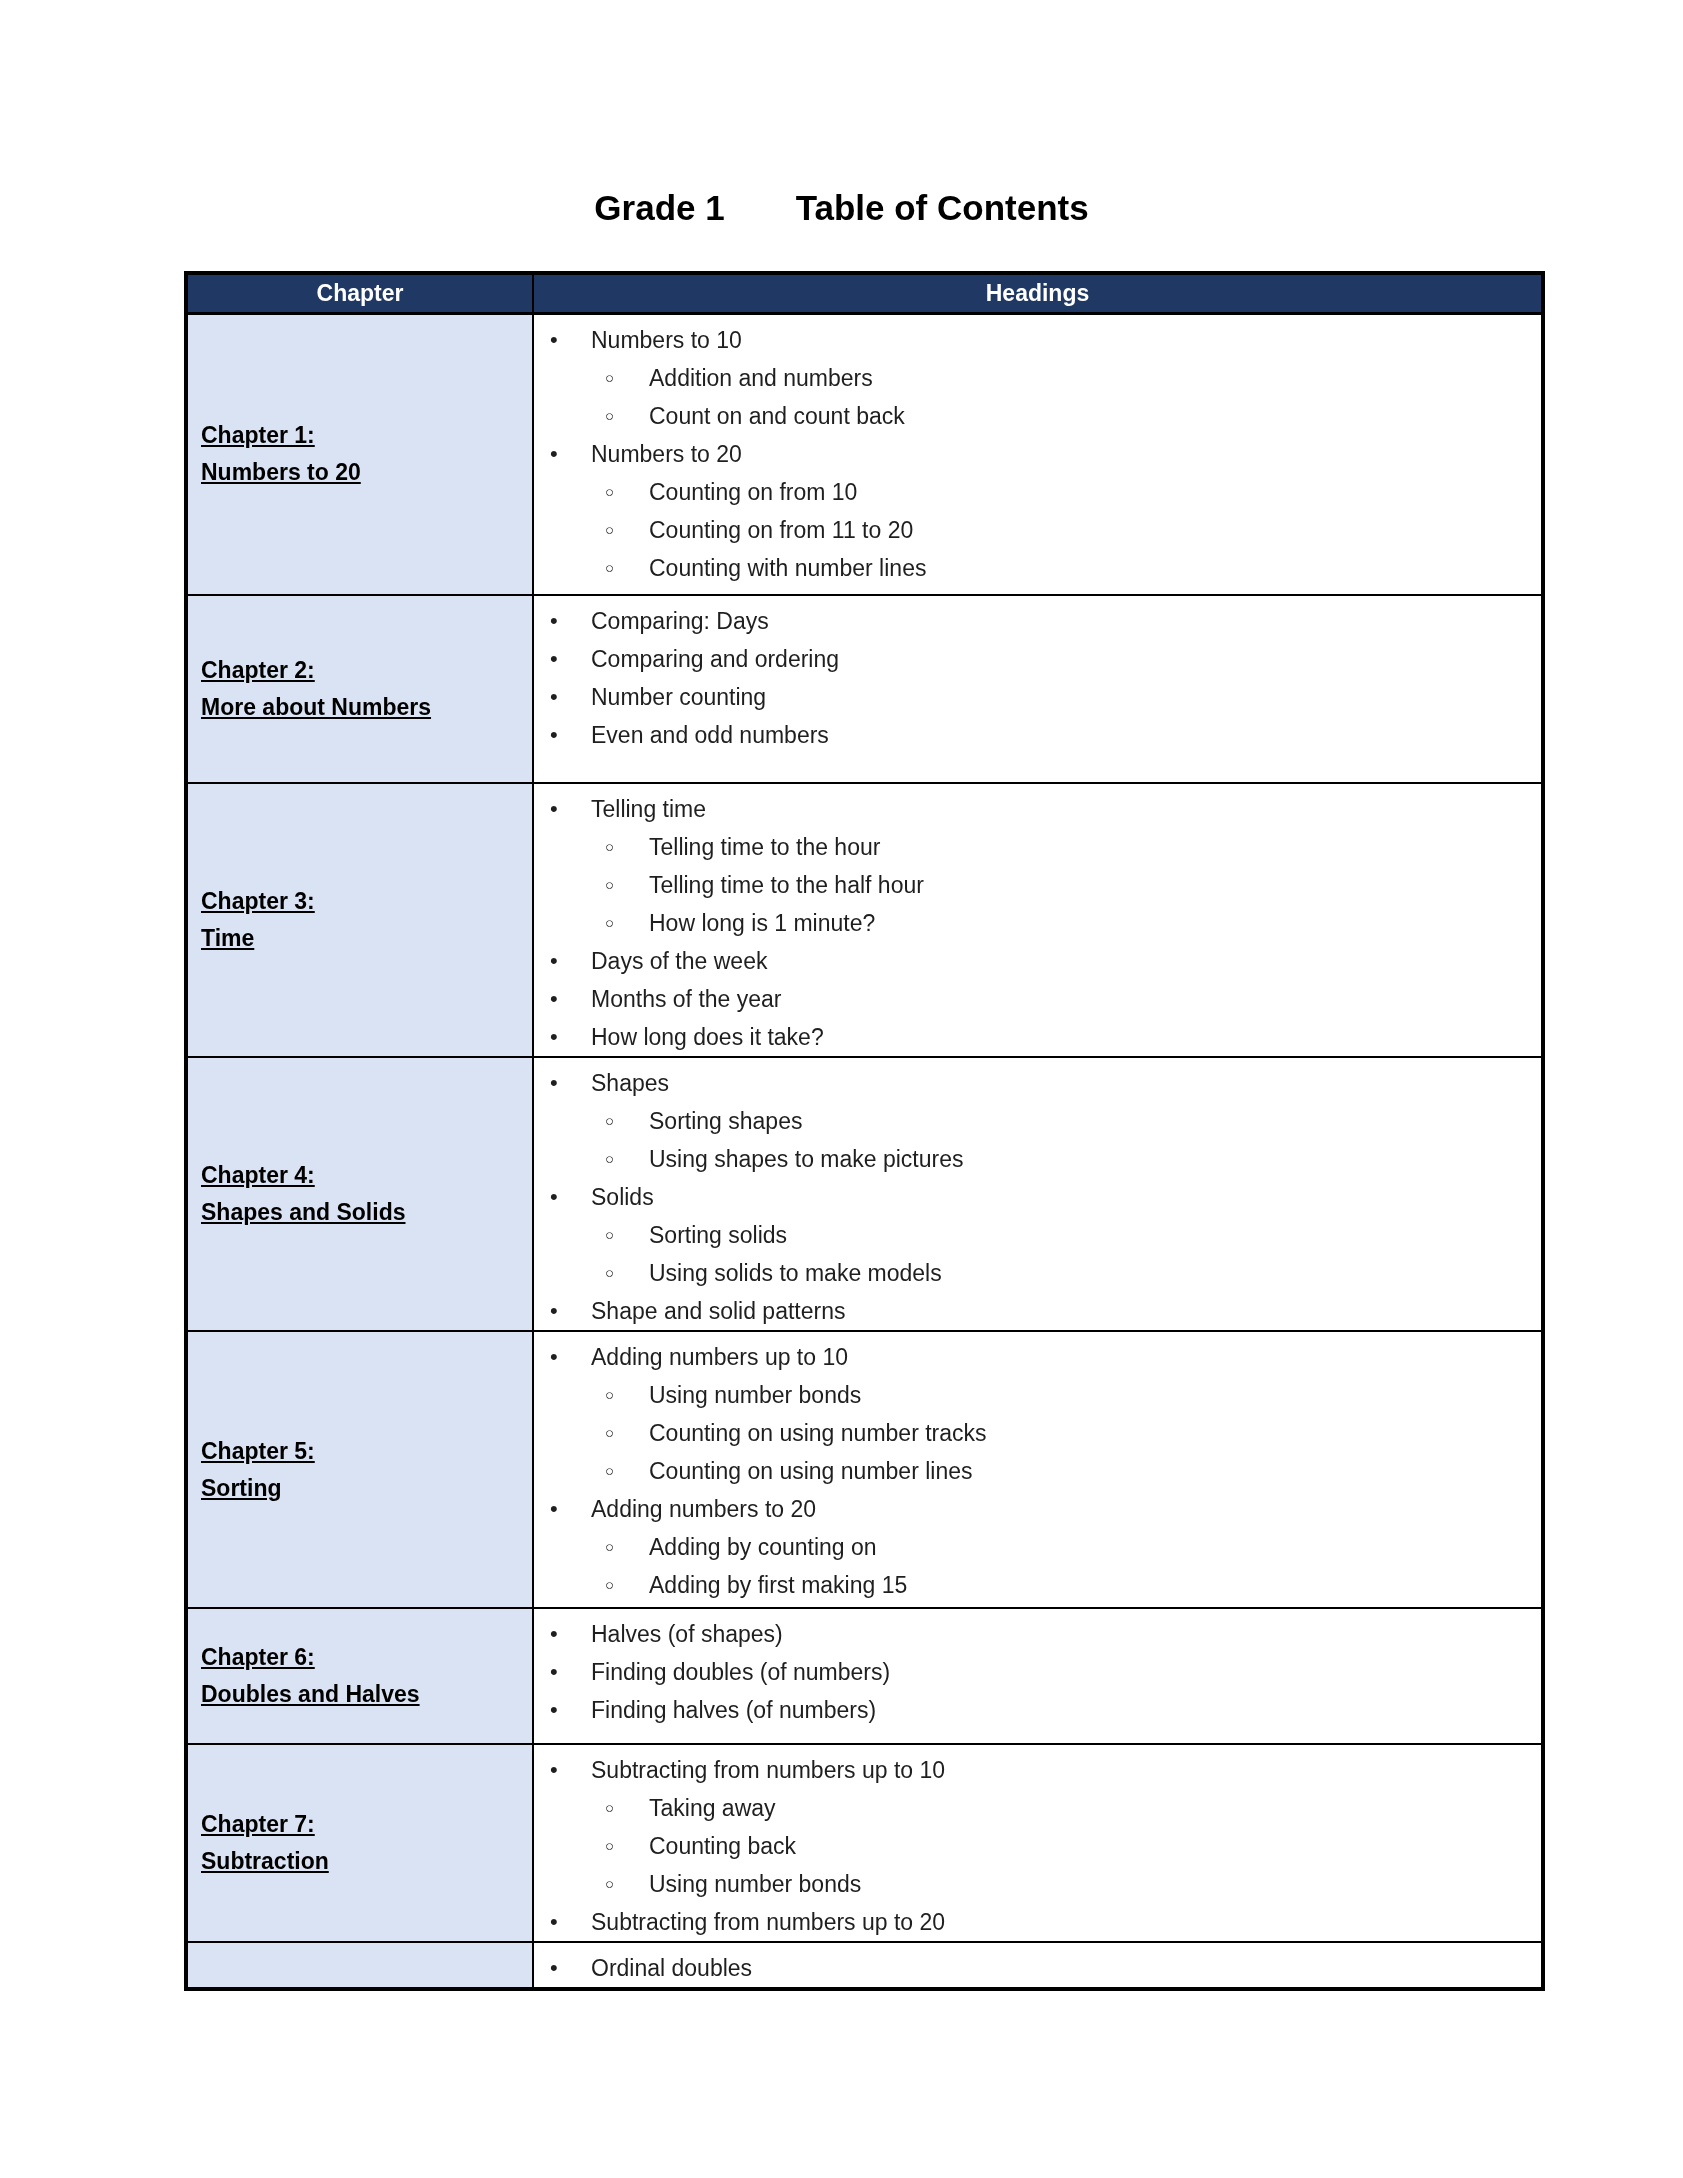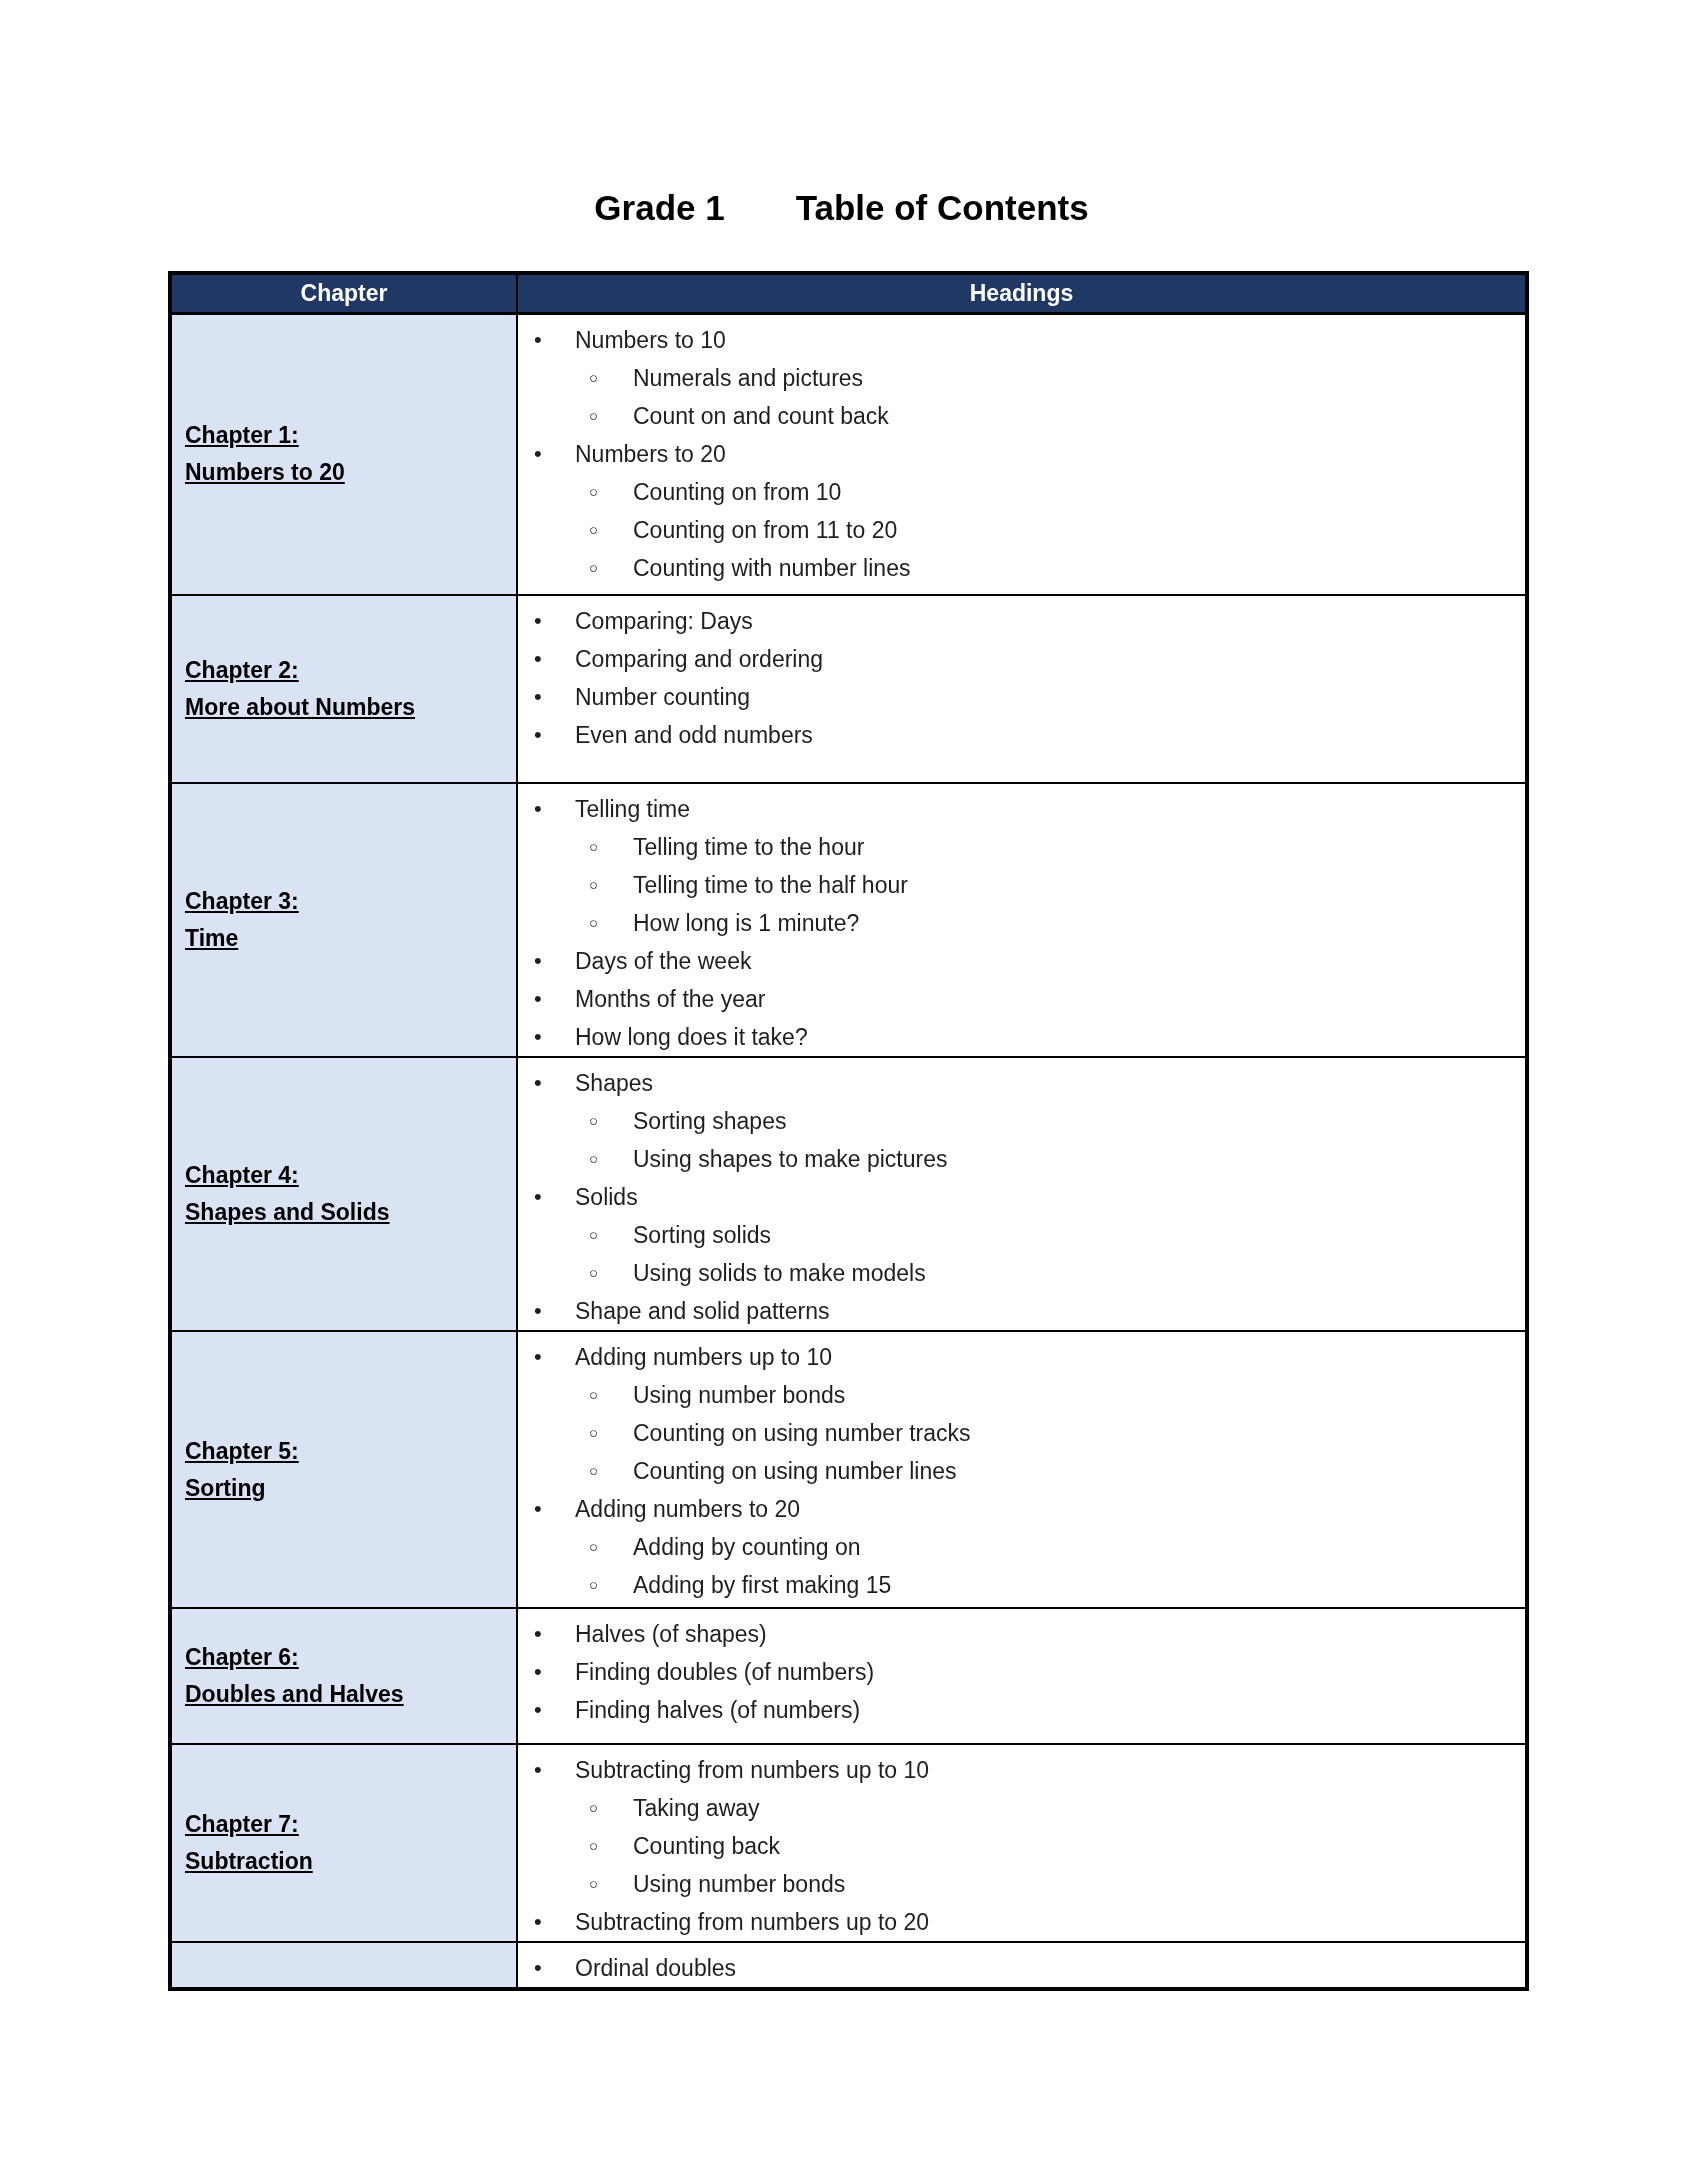--- a/index.html
+++ b/index.html
@@ -25,21 +25,21 @@
     text-align: center;
     font-size: 35px;
     font-weight: bold;
     color: #000;
     white-space: nowrap;
   }
   .title-gap { display: inline-block; width: 71px; }
 
   table.toc {
     position: absolute;
-    left: 168px; top: 271px;
+    left: 184px; top: 271px;
     border-collapse: collapse;
     table-layout: fixed;
     border: 4px solid var(--border);
   }
   col.c-chapter { width: 347px; }
   col.c-headings { width: 1010px; }
 
   th, td { border: 2px solid var(--border); }
 
   thead th {
@@ -108,21 +108,21 @@
     </tr>
   </thead>
   <tbody>
       <tr class="r0">
         <td class="chapter-cell">
           <div class="ch-line">Chapter 1:</div>
           <div class="ch-line">Numbers to 20</div>
         </td>
         <td class="headings-cell">
           <div class="item l1"><span class="bullet">•</span><span>Numbers to 10</span></div>
-          <div class="item l2"><span class="bullet">○</span><span>Numerals and pictures</span></div>
+          <div class="item l2"><span class="bullet">○</span><span>Addition and numbers</span></div>
           <div class="item l2"><span class="bullet">○</span><span>Count on and count back</span></div>
           <div class="item l1"><span class="bullet">•</span><span>Numbers to 20</span></div>
           <div class="item l2"><span class="bullet">○</span><span>Counting on from 10</span></div>
           <div class="item l2"><span class="bullet">○</span><span>Counting on from 11 to 20</span></div>
           <div class="item l2"><span class="bullet">○</span><span>Counting with number lines</span></div>
         </td>
       </tr>
       <tr class="r1">
         <td class="chapter-cell">
           <div class="ch-line">Chapter 2:</div>

